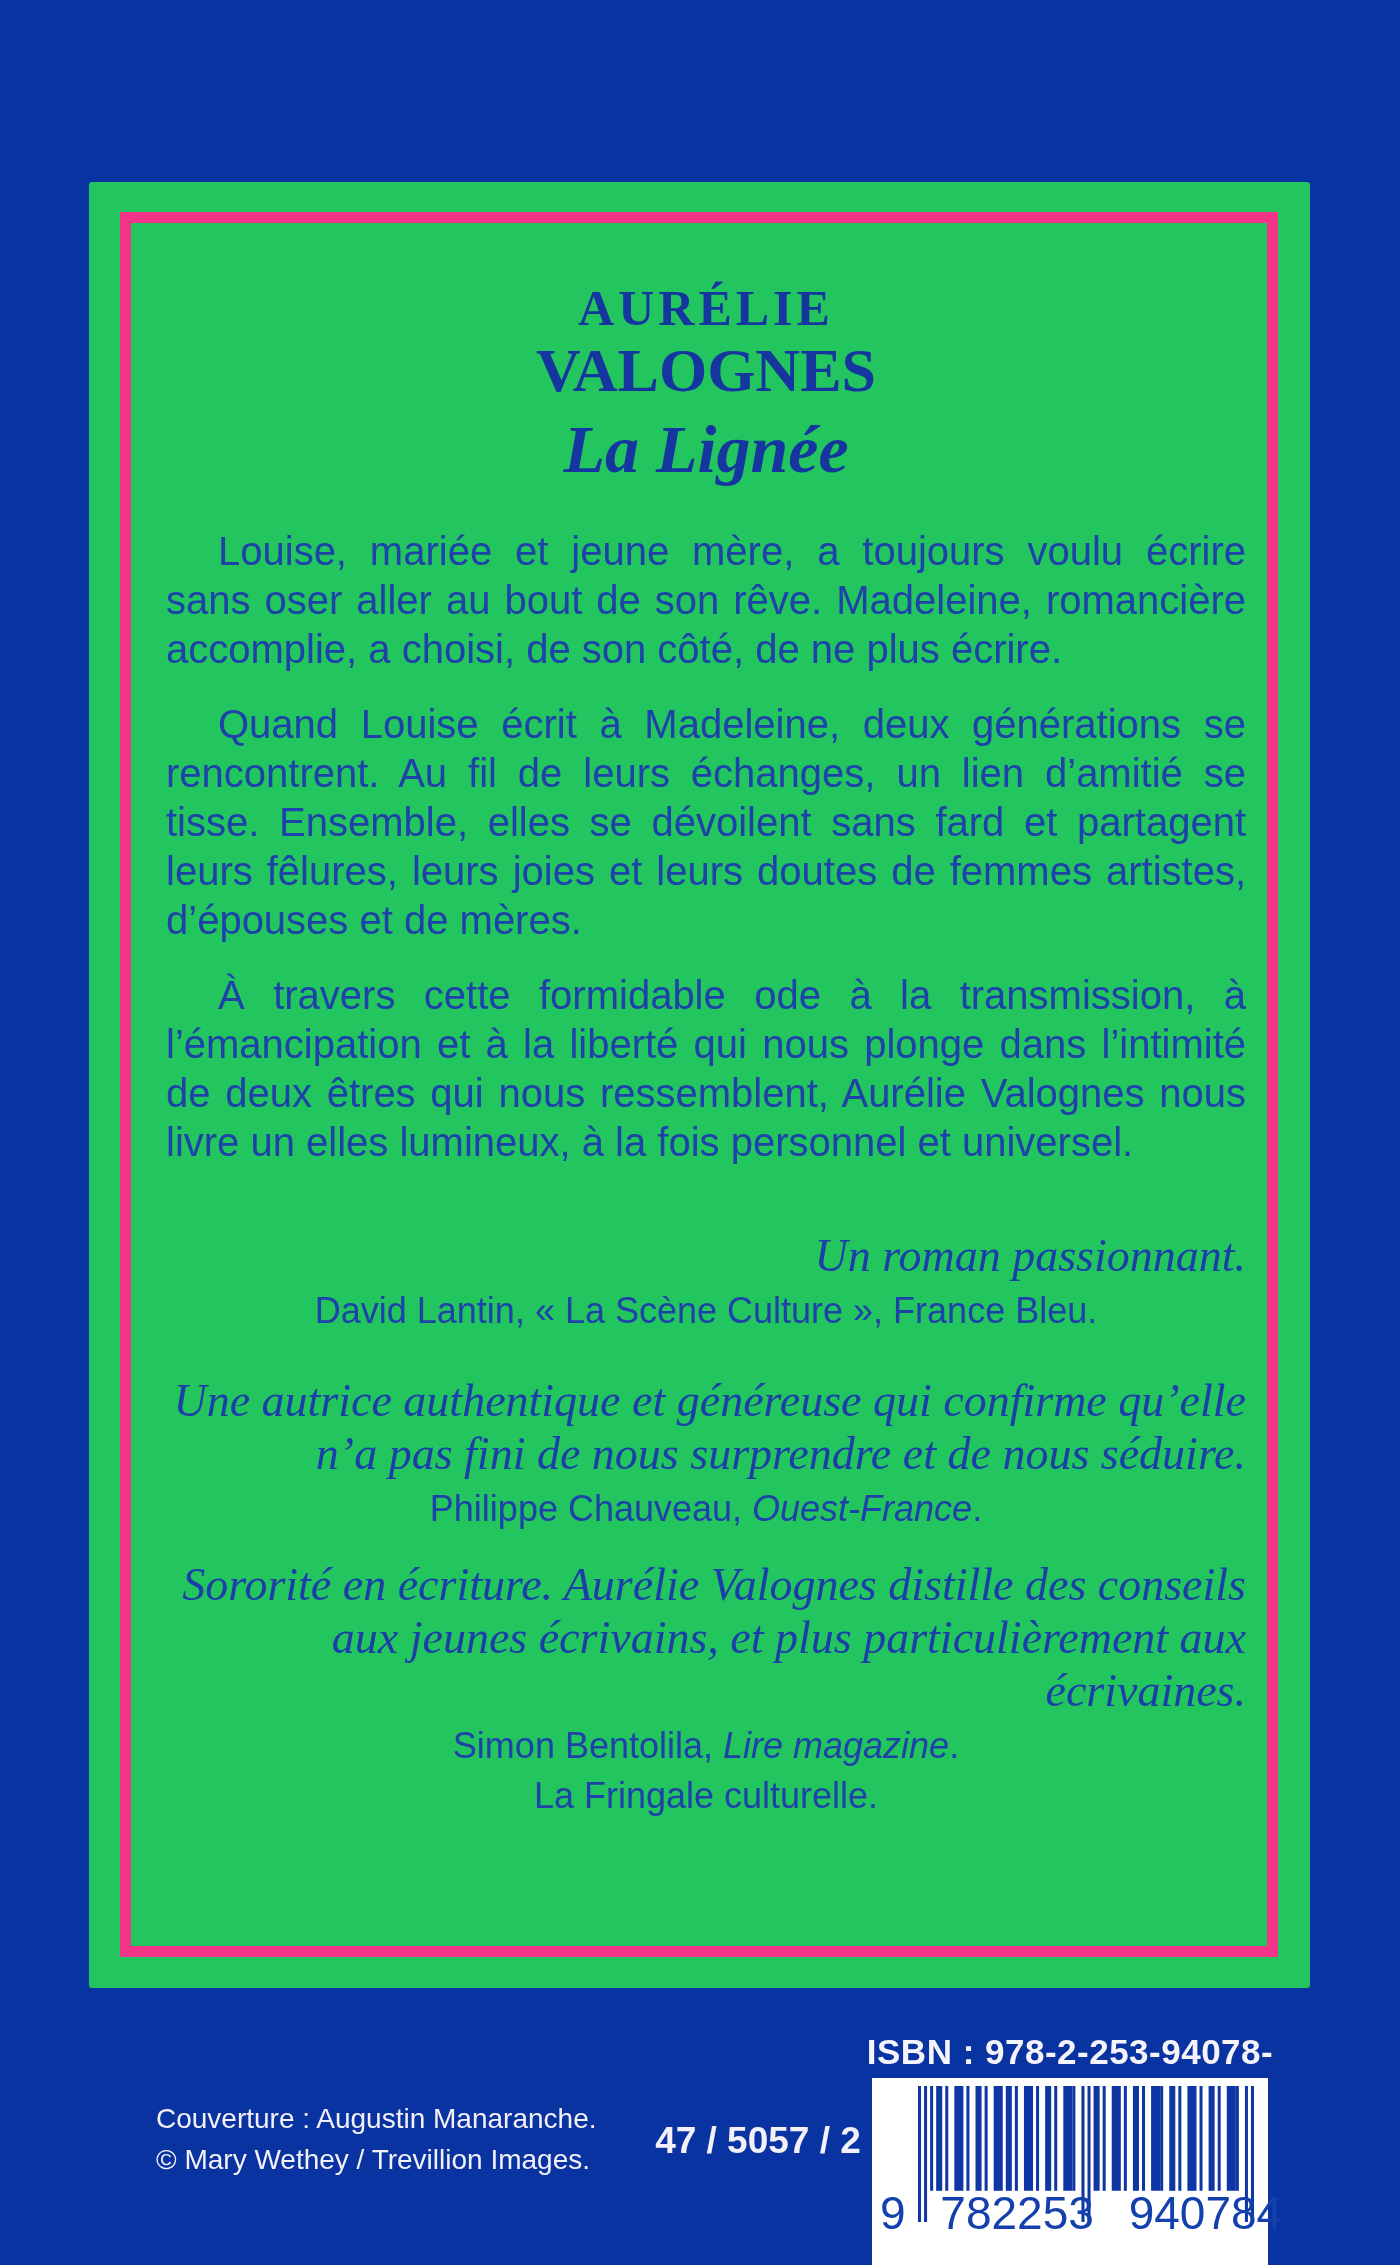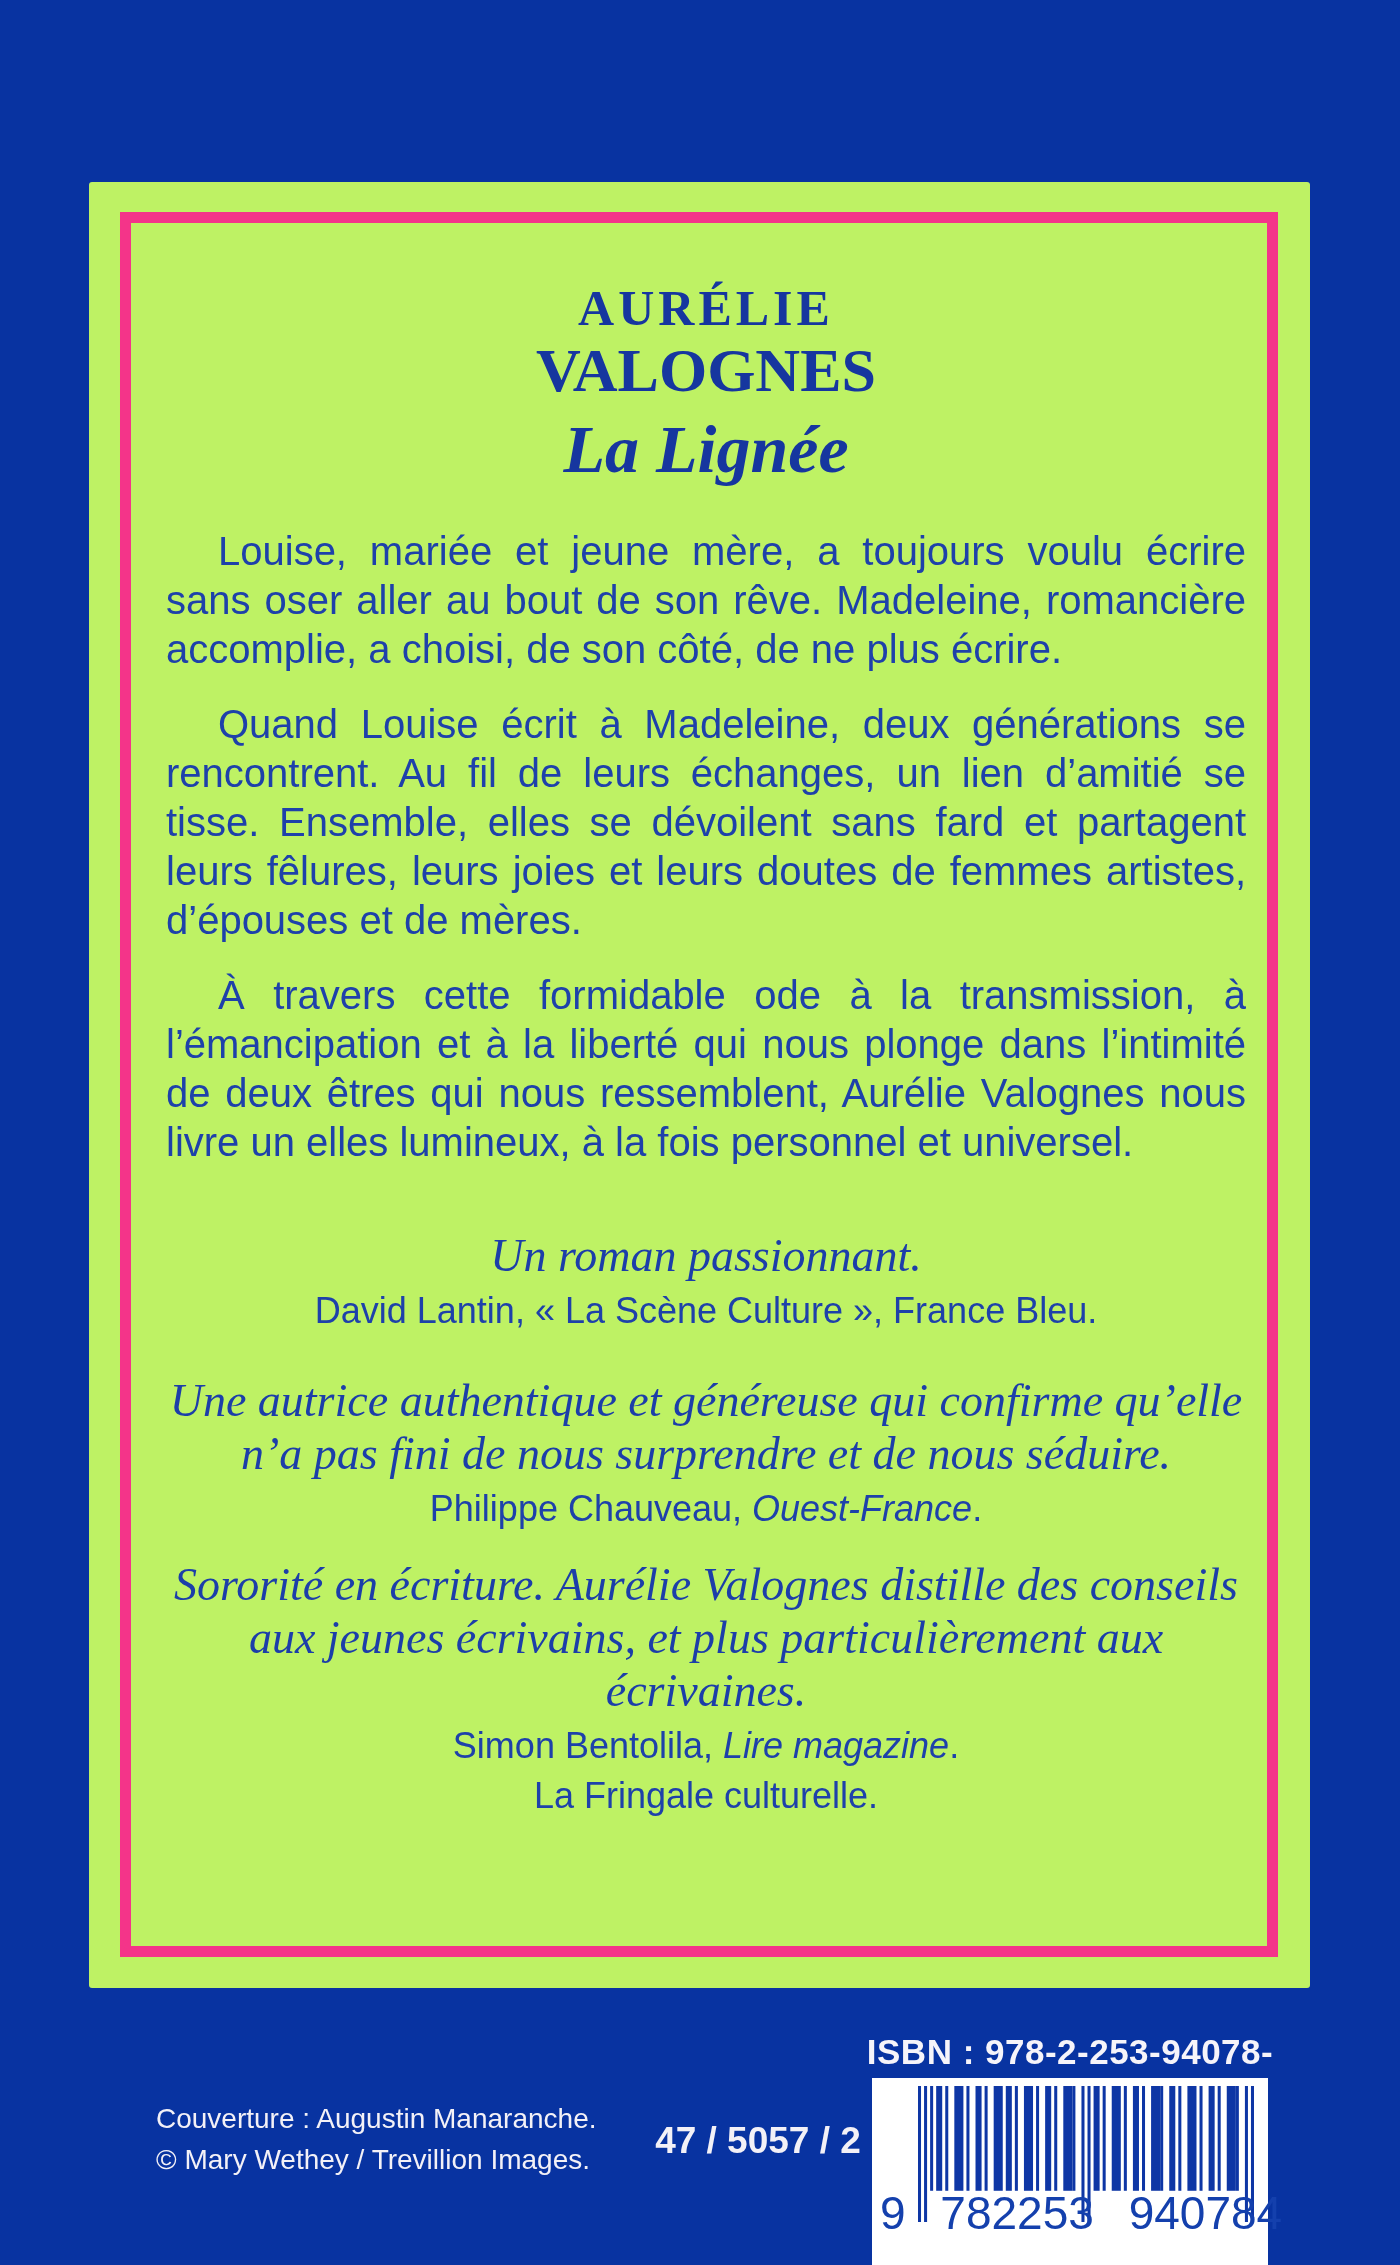--- a/index.html
+++ b/index.html
@@ -8,21 +8,21 @@
     width:1400px;
     height:2265px;
     background:#0833a1;
     overflow:hidden;
     font-family:"Liberation Sans", sans-serif;
   }
   .card{
     position:absolute;
     left:89px; top:182px;
     width:1221px; height:1806px;
-    background:#bef264;
+    background:#22c55e;
     border-radius:3px;
     text-decoration:underline;
   }
   .frame{
     position:absolute;
     left:31px; top:30px; right:32px; bottom:31px;
     border:11px solid #f43489;
   }
   .content{
     position:absolute;
@@ -66,20 +66,21 @@
   .par2{margin-top:26px;}
   .par3{margin-top:26px;}
   .quote-text{
     font-family:"Liberation Serif", serif;
     font-style:italic;
     font-size:46px;
     line-height:53px;
     font-weight:500;
     margin:0;
     color:#1c3ea9;
+    text-align:right;
   }
   .q1{margin-top:62px;}
   .q2{margin-top:42px;}
   .q3{margin-top:28px;}
   .q4{margin-top:42px;}
   .quote-attr{
     font-size:36px;
     line-height:42px;
     margin-top:8px;
     color:#1e41aa;

